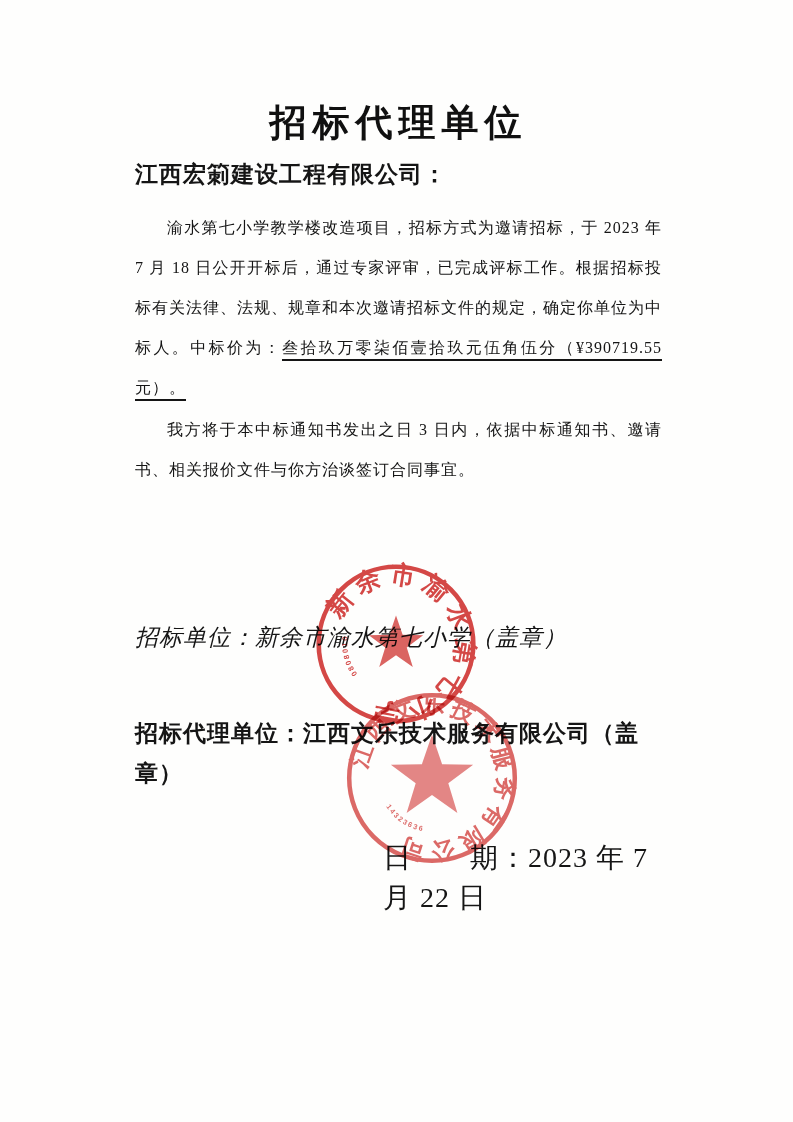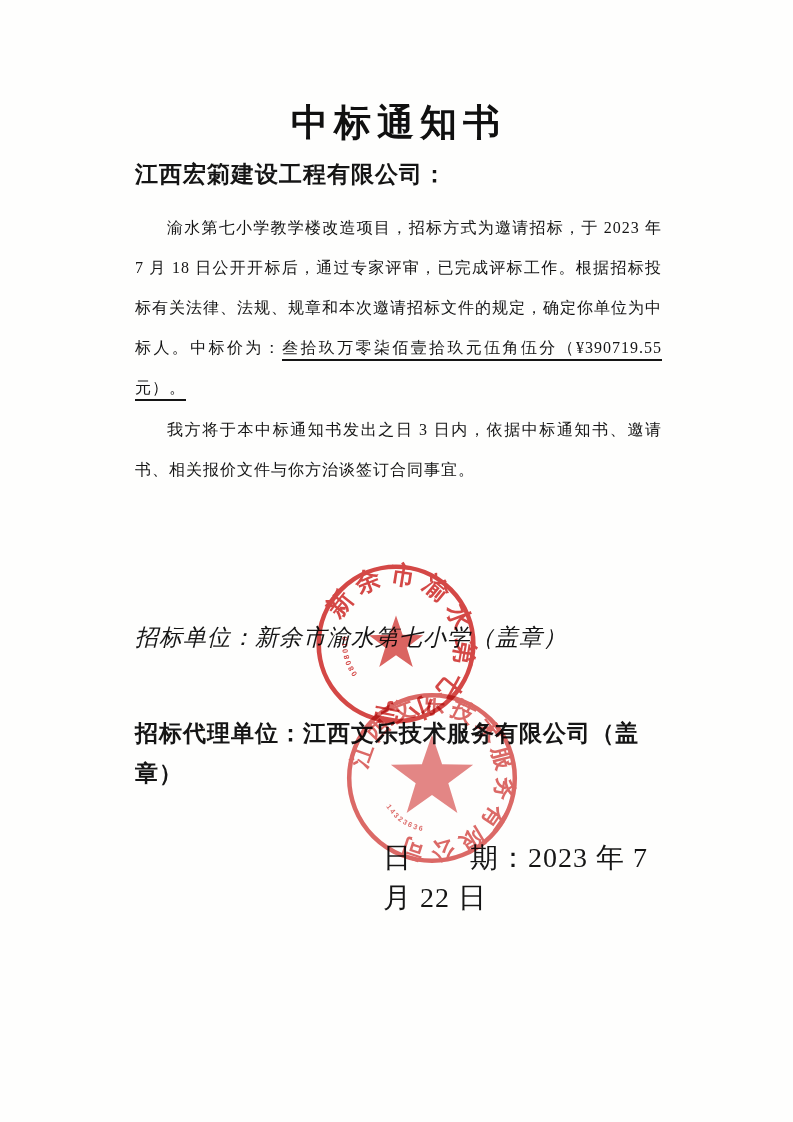--- a/index.html
+++ b/index.html
@@ -69,21 +69,21 @@
     font-weight:700;
   }
   #stamp-school{left:312px;top:560px;width:168px;height:168px;opacity:.88;}
   #stamp-agency{left:342px;top:688px;width:180px;height:180px;opacity:.72;}
 </style>
 </head>
 <body>
 
 <div class="page">
 
-  <h1 class="title">中标通知书</h1>
+  <h1 class="title">招标代理单位</h1>
 
   <p class="addressee">江西宏箣建设工程有限公司：</p>
 
   <p class="body-para"><span>渝水第七小学教学楼改造项目，招标方式为邀请招标，于 2023 年 7 月 18 日公开开标后，通过专家评审，已完成评标工作。根据招标投标有关法律、法规、规章和本次邀请招标文件的规定，确定你单位为中标人。中标价为：</span><span class="uline">叁拾玖万零柒佰壹拾玖元伍角伍分（¥390719.55 元）。</span></p>
 
   <p class="body-para para2">我方将于本中标通知书发出之日 3 日内，依据中标通知书、邀请书、相关报价文件与你方治谈签订合同事宜。</p>
 
   <p class="sig tenderer"><span>招标单位：</span><span>新余市渝水第七小学</span><span>（盖章）</span></p>
 
   <p class="sig agency"><span>招标代理单位：</span><span>江西文乐技术服务有限公司</span><span>（盖章）</span></p>

